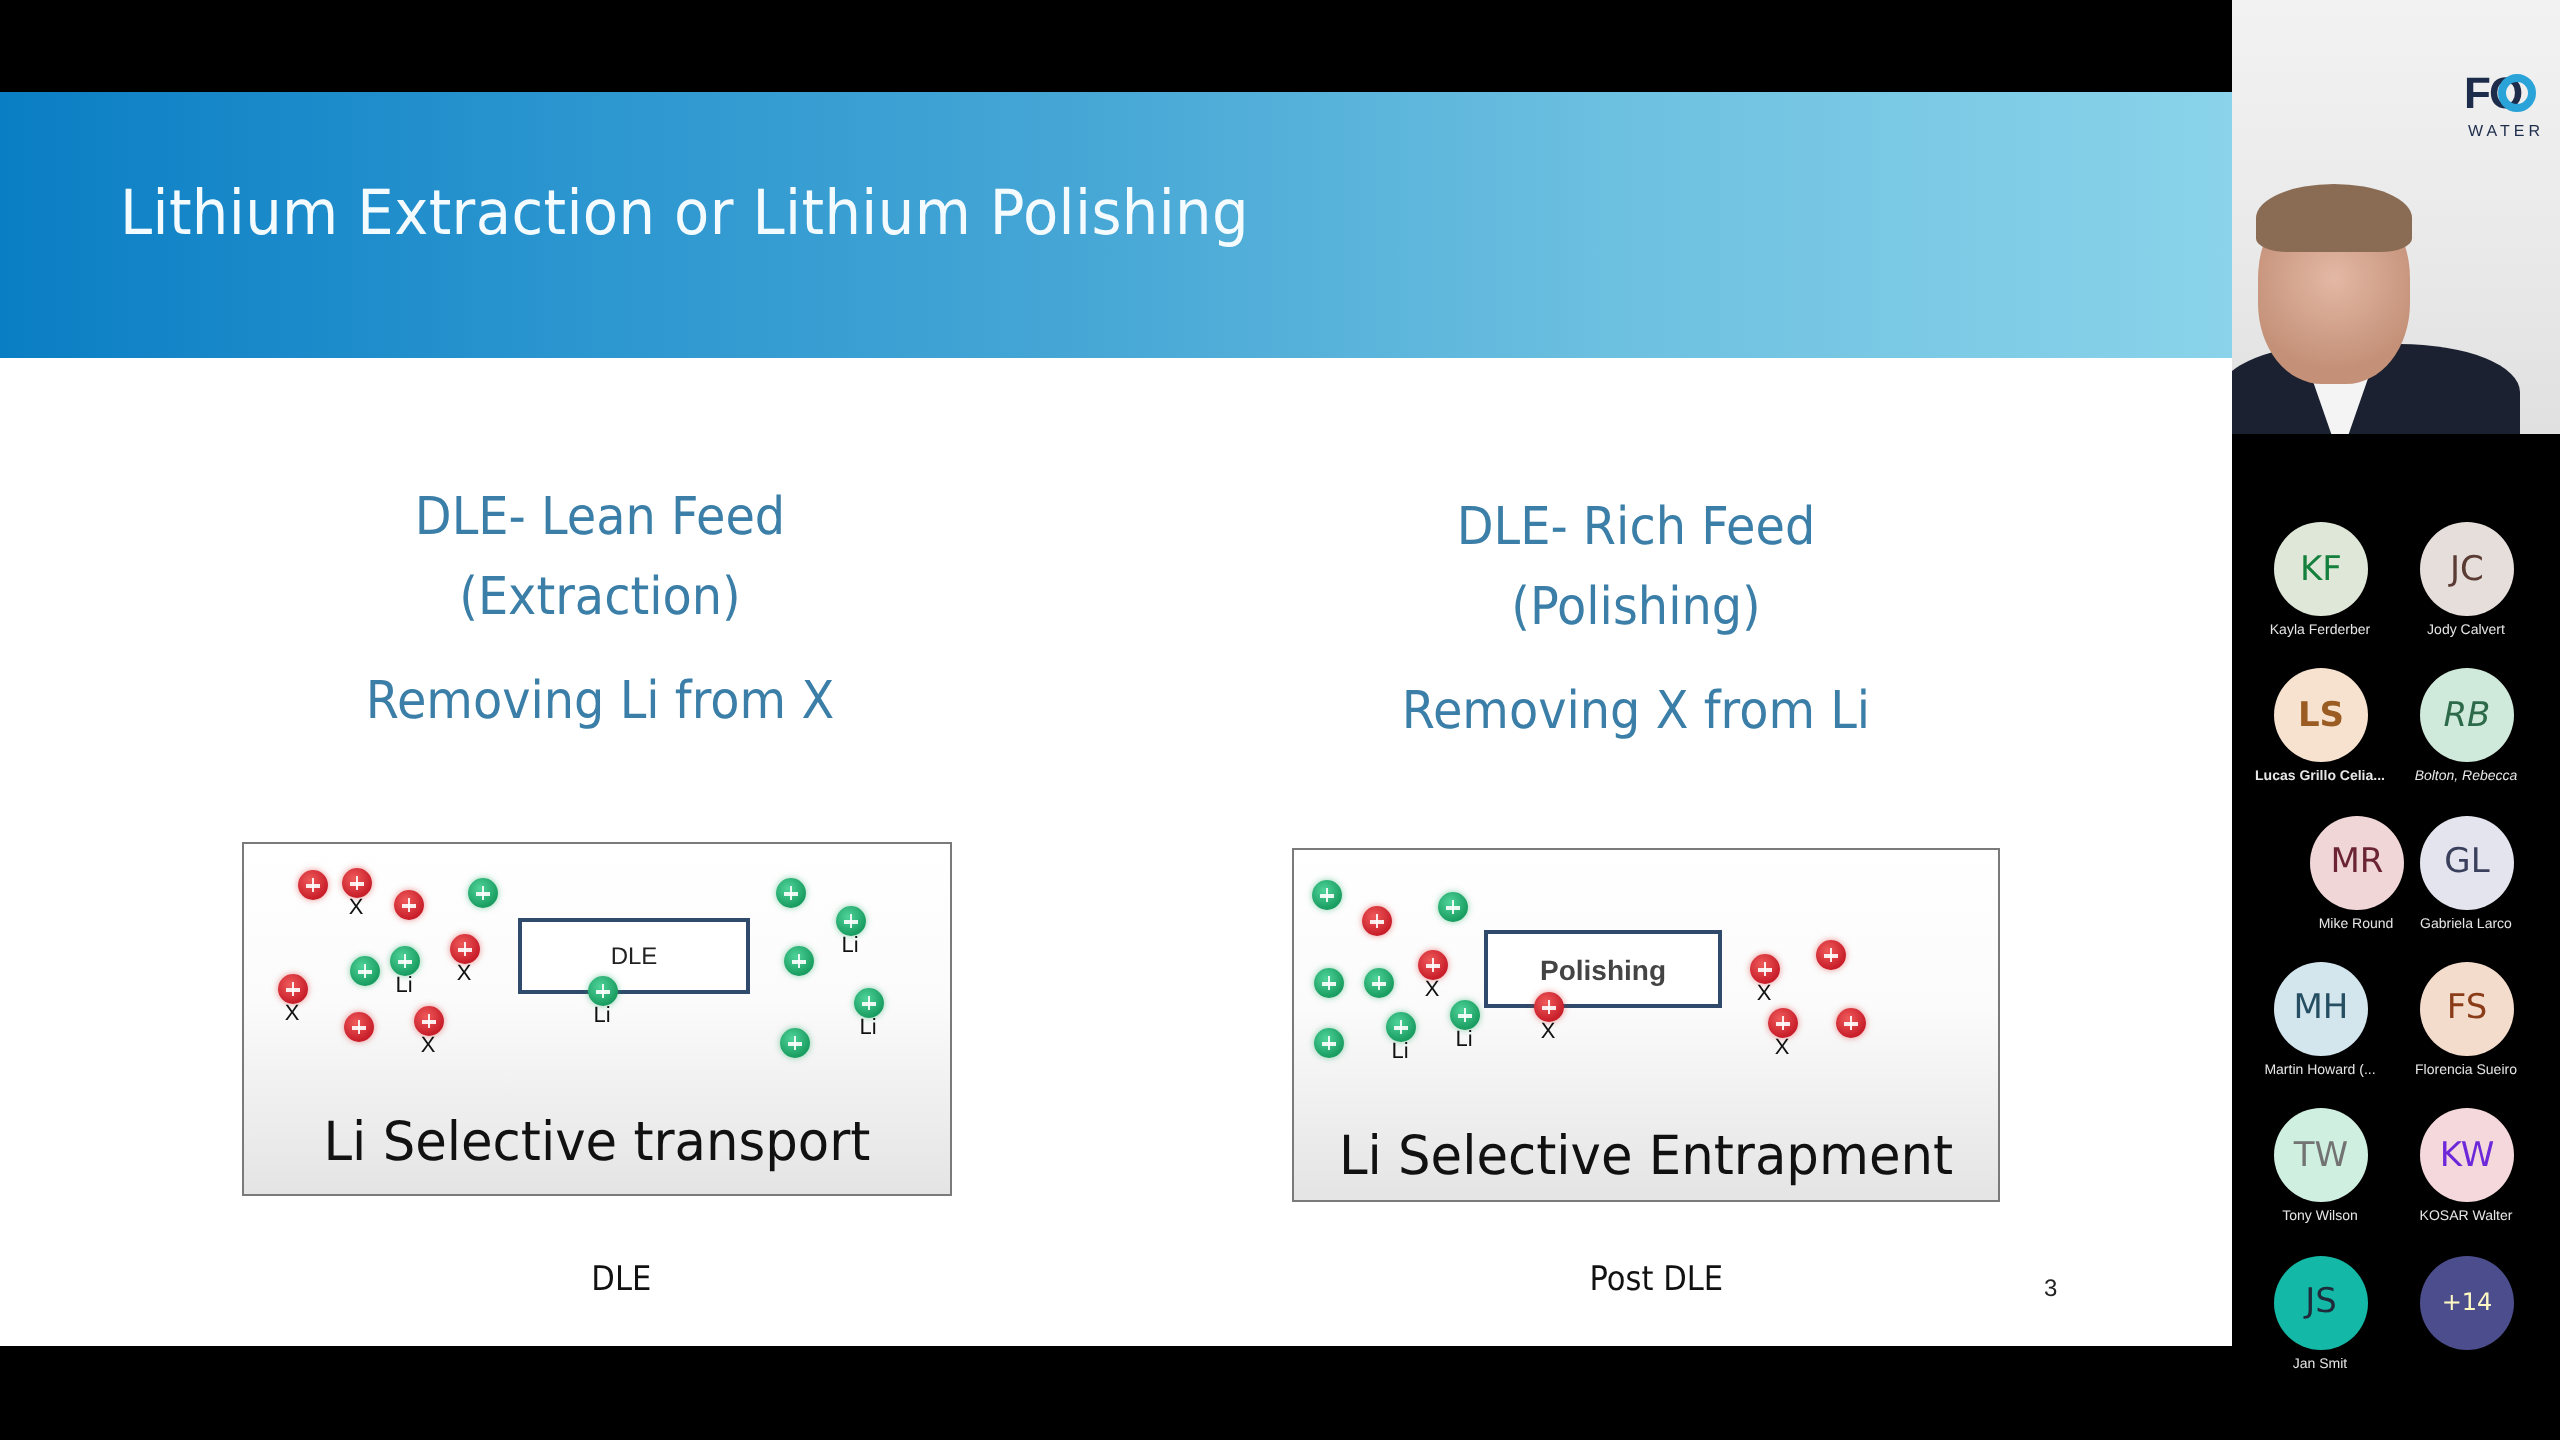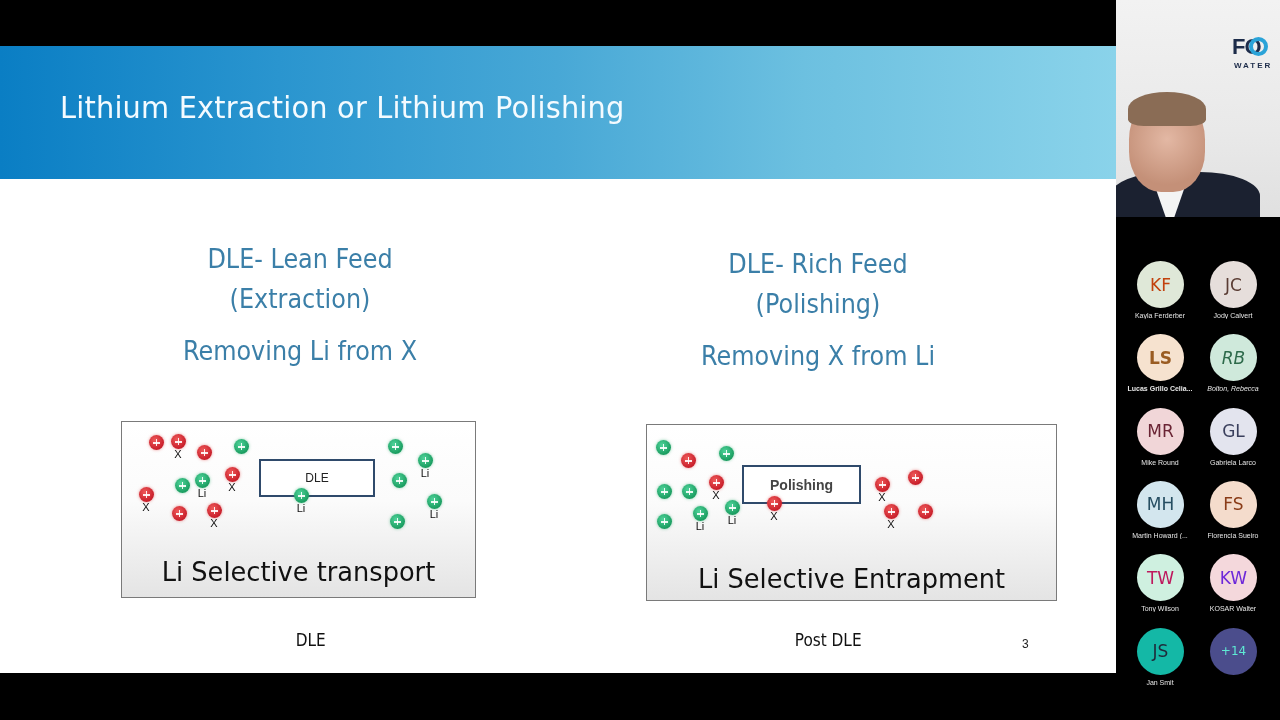--- a/index.html
+++ b/index.html
@@ -35,21 +35,21 @@
   .footer-label { position: absolute; font-size: 17px; color: #111; font-family: "DejaVu Sans", sans-serif; transform: scaleX(0.9); }
   #slide-number { position: absolute; font-size: 12px; color: #222; }
 
   
   #participants-panel { position: absolute; left: 1116px; top: 0; width: 164px; height: 720px; background: #000; }
   #speaker-video { position: absolute; left: 0; top: 0; width: 164px; height: 217px;
     background: linear-gradient(180deg, #f2f2f2 0%, #e9e9e9 60%, #e0e0e0 100%); overflow: hidden; }
   #logo { position: absolute; left: 116px; top: 32px; width: 48px; height: 40px; }
   #logo-text { position: absolute; left: 0; top: 2px; font-size: 22px; font-weight: bold; color: #1d2c4a; letter-spacing: -1px; }
   #logo-ring { position: absolute; left: 17px; top: 5px; width: 19px; height: 19px; border-radius: 50%; border: 4px solid #2aa3d8; }
-  #logo-sub { position: absolute; left: 2px; top: 29px; font-size: 8px; color: #1d2c4a; letter-spacing: 2px; font-weight: bold; }
+  #logo-sub { position: absolute; left: 2px; top: 29px; font-size: 8px; color: #1d2c4a; letter-spacing: 2px; font-weight: normal; }
   #person { position: absolute; left: 0; top: 88px; width: 164px; height: 130px; }
   .head { position: absolute; left: 13px; top: 8px; width: 76px; height: 96px; border-radius: 45% 45% 42% 42%;
     background: radial-gradient(circle at 50% 45%, #e3b8a4, #c49078 70%); }
   .hair { position: absolute; left: 12px; top: 4px; width: 78px; height: 34px; border-radius: 50% 50% 20% 20%; background: #8a6c55; }
   .body { position: absolute; left: -6px; top: 84px; width: 150px; height: 60px; border-radius: 40% 40% 0 0; background: #1b2130; }
   .collar { position: absolute; left: 34px; top: 84px; width: 40px; height: 46px; background: #f4f4f4; clip-path: polygon(0 0, 100% 0, 60% 100%, 40% 100%); }
 
   .avatar-cell { position: absolute; width: 70px; height: 70px; }
   .avatar { position: absolute; left: 12px; top: 0; width: 47px; height: 47px; border-radius: 50%; display: flex; align-items: center; justify-content: center;
     font-size: 17px; font-family: "DejaVu Sans", sans-serif; }
@@ -104,21 +104,21 @@
       <div class="caption" style="top:134px;">Li Selective transport</div>
     </div>
     <div class="footer-label" style="left:294px; top:584px;">DLE</div>
 
     <div class="col-heading" style="left:648px; top:198px; width:340px;">
       <span class="line">DLE- Rich Feed</span>
       <span class="line">(Polishing)</span>
     </div>
     <div class="col-sub" style="left:638px; top:295px; width:360px;">Removing X from Li</div>
 
-    <div class="diagram" id="right-diagram" style="left:646px; top:378px; width:411px; height:177px;">
+    <div class="diagram" id="right-diagram" style="left:646px; top:378px; width:354px; height:177px;">
       <div class="process-box bold" style="left:95px; top:40px; width:119px; height:39px;">
         <span>Polishing</span>
       </div>
       <div class="ions">
           <div class="ion green" style="left: 9px; top: 15px;"></div>
           <div class="ion red" style="left: 34px; top: 28px;"></div>
           <div class="ion green" style="left: 72px; top: 21px;"></div>
           <div class="ion red" style="left: 62px; top: 50px;"></div>
           <div class="ion-label" style="left: 59px; top: 64px;">X</div>
           <div class="ion green" style="left: 10px; top: 59px;"></div>
@@ -153,61 +153,61 @@
       </div>
       <div id="person">
         <div class="body"></div>
         <div class="collar"></div>
         <div class="head"></div>
         <div class="hair"></div>
       </div>
     </div>
     <div id="avatar-grid">
         <div class="avatar-cell" style="left: 9px; top: 261px;">
-          <div class="avatar" style="background: rgb(223, 232, 216); color: #c2410c;">KF</div>
+          <div class="avatar" style="background: rgb(223, 232, 216); color: #15803d;">KF</div>
           <div class="avatar-name">Kayla Ferderber</div>
         </div>
         <div class="avatar-cell" style="left: 82px; top: 261px;">
           <div class="avatar" style="background: rgb(230, 222, 219); color: rgb(90, 60, 52);">JC</div>
           <div class="avatar-name">Jody Calvert</div>
         </div>
         <div class="avatar-cell" style="left: 9px; top: 334.3px; font-weight: bold;">
           <div class="avatar" style="background: rgb(246, 226, 207); color: rgb(154, 92, 34);">LS</div>
           <div class="avatar-name">Lucas Grillo Celia...</div>
         </div>
         <div class="avatar-cell" style="left: 82px; top: 334.3px; font-style: italic;">
           <div class="avatar" style="background: rgb(207, 233, 219); color: rgb(45, 106, 74);">RB</div>
           <div class="avatar-name">Bolton, Rebecca</div>
         </div>
-        <div class="avatar-cell" style="left: 9px; top: 407.6px;">
+        <div class="avatar-cell" style="left: 27px; top: 407.6px;">
           <div class="avatar" style="background: rgb(241, 214, 216); color: rgb(106, 36, 52);">MR</div>
           <div class="avatar-name">Mike Round</div>
         </div>
         <div class="avatar-cell" style="left: 82px; top: 407.6px;">
           <div class="avatar" style="background: rgb(227, 228, 238); color: rgb(58, 63, 92);">GL</div>
           <div class="avatar-name">Gabriela Larco</div>
         </div>
         <div class="avatar-cell" style="left: 9px; top: 480.9px;">
           <div class="avatar" style="background: rgb(211, 230, 238); color: rgb(38, 78, 98);">MH</div>
           <div class="avatar-name">Martin Howard (...</div>
         </div>
         <div class="avatar-cell" style="left: 82px; top: 480.9px;">
           <div class="avatar" style="background: rgb(244, 220, 204); color: rgb(138, 60, 24);">FS</div>
           <div class="avatar-name">Florencia Sueiro</div>
         </div>
         <div class="avatar-cell" style="left: 9px; top: 554.2px;">
-          <div class="avatar" style="background: rgb(207, 240, 224); color: #be185d;">TW</div>
+          <div class="avatar" style="background: rgb(207, 240, 224); color: #737373;">TW</div>
           <div class="avatar-name">Tony Wilson</div>
         </div>
         <div class="avatar-cell" style="left: 82px; top: 554.2px;">
           <div class="avatar" style="background: rgb(244, 216, 220); color: #6d28d9;">KW</div>
           <div class="avatar-name">KOSAR Walter</div>
         </div>
         <div class="avatar-cell" style="left: 9px; top: 627.5px;">
           <div class="avatar" style="background: #14b8a6; color: rgb(31, 42, 58);">JS</div>
           <div class="avatar-name">Jan Smit</div>
         </div>
         <div class="avatar-cell" style="left: 82px; top: 627.5px;">
-          <div class="avatar" style="background: rgb(75, 77, 140); color: #5eead4; font-size: 12px;">+14</div>
+          <div class="avatar" style="background: rgb(75, 77, 140); color: #fef9c3; font-size: 12px;">+14</div>
         </div>
       </div>
   </div>
 </div>
 
 </body></html>

